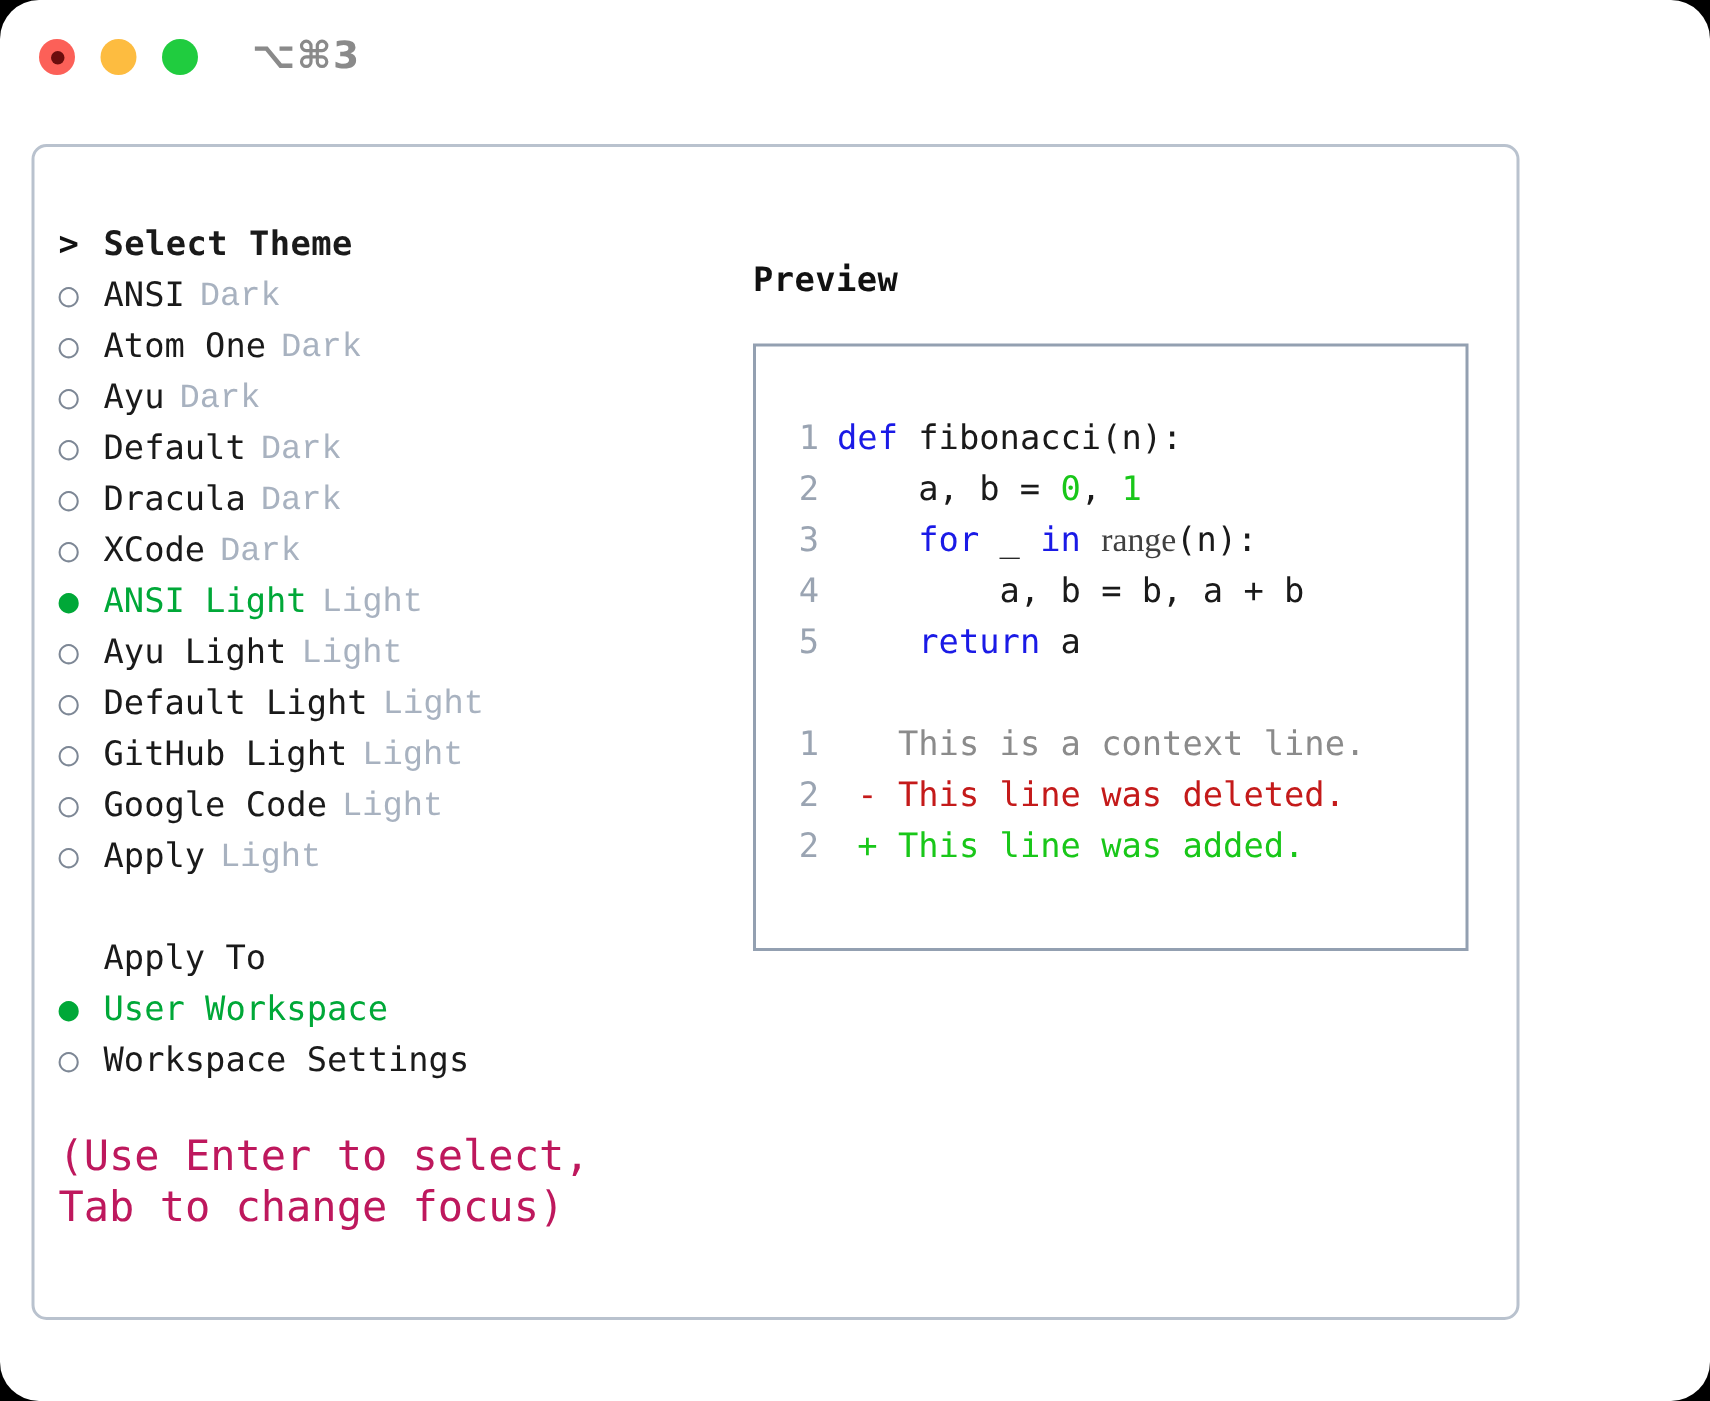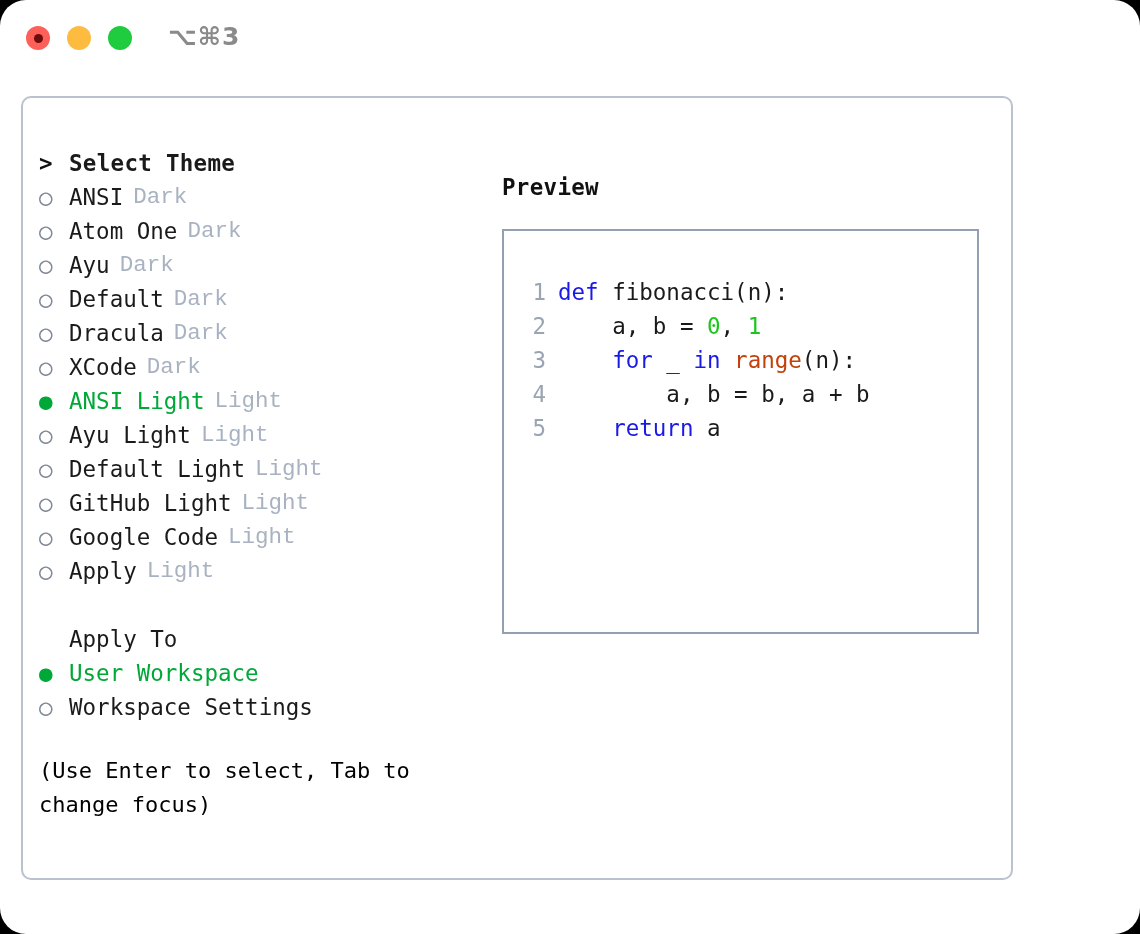--- a/index.html
+++ b/index.html
@@ -135,23 +135,23 @@
     margin-left: 10px;
     font-family: Liberation Mono, monospace;
   }
 
   .section-gap {
     height: 34px;
   }
 
   .hint {
     margin-top: 30px;
-    font-size: 22px;
+    font-size: 28px;
     line-height: 34px;
-    color: #000000;
+    color: #be185d;
     width: 420px;
   }
 
   
   .right-col {
     position: absolute;
     left: 479px;
     top: 48px;
     width: 500px;
     margin-top: 24px;
@@ -180,21 +180,21 @@
     white-space: pre;
   }
   .ln {
     display: inline-block;
     width: 24px;
     text-align: right;
     color: #9aa4b2;
     margin-right: 12px;
   }
   .tok-kw    { color: #1a1ae6; }
-  .tok-fn    { color: #c2410c; }
+  .tok-fn    { color: #404040; font-family: Liberation Serif, serif; }
   .tok-num   { color: #19c719; }
   .tok-plain { color: #1a1a1a; }
   .tok-ctx   { color: #8b8b8b; }
   .tok-del   { color: #c41a1a; }
   .tok-add   { color: #19c719; }
   .blank-line { height: 34px; }
 </style>
 </head>
 <body>
 
@@ -304,18 +304,23 @@
         <div class="preview-title">Preview</div>
         <div class="preview-box">
           <div id="code-block">
               <div class="code-line"><span class="ln">1</span><span class="tok-kw">def</span><span class="tok-plain"> fibonacci(n):</span></div>
               <div class="code-line"><span class="ln">2</span><span class="tok-plain">    a, b = </span><span class="tok-num">0</span><span class="tok-plain">, </span><span class="tok-num">1</span></div>
               <div class="code-line"><span class="ln">3</span><span class="tok-plain">    </span><span class="tok-kw">for</span><span class="tok-plain"> _ </span><span class="tok-kw">in</span><span class="tok-plain"> </span><span class="tok-fn">range</span><span class="tok-plain">(n):</span></div>
               <div class="code-line"><span class="ln">4</span><span class="tok-plain">        a, b = b, a + b</span></div>
               <div class="code-line"><span class="ln">5</span><span class="tok-plain">    </span><span class="tok-kw">return</span><span class="tok-plain"> a</span></div>
             </div>
           <div class="blank-line"></div>
+          <div id="diff-block">
+              <div class="code-line"><span class="ln">1</span><span class="tok-ctx">   </span><span class="tok-ctx">This is a context line.</span></div>
+              <div class="code-line"><span class="ln">2</span><span class="tok-del"> - </span><span class="tok-del">This line was deleted.</span></div>
+              <div class="code-line"><span class="ln">2</span><span class="tok-add"> + </span><span class="tok-add">This line was added.</span></div>
+            </div>
         </div>
       </div>
 
     </div>
   </div>
 </div>
 
 </body></html>

